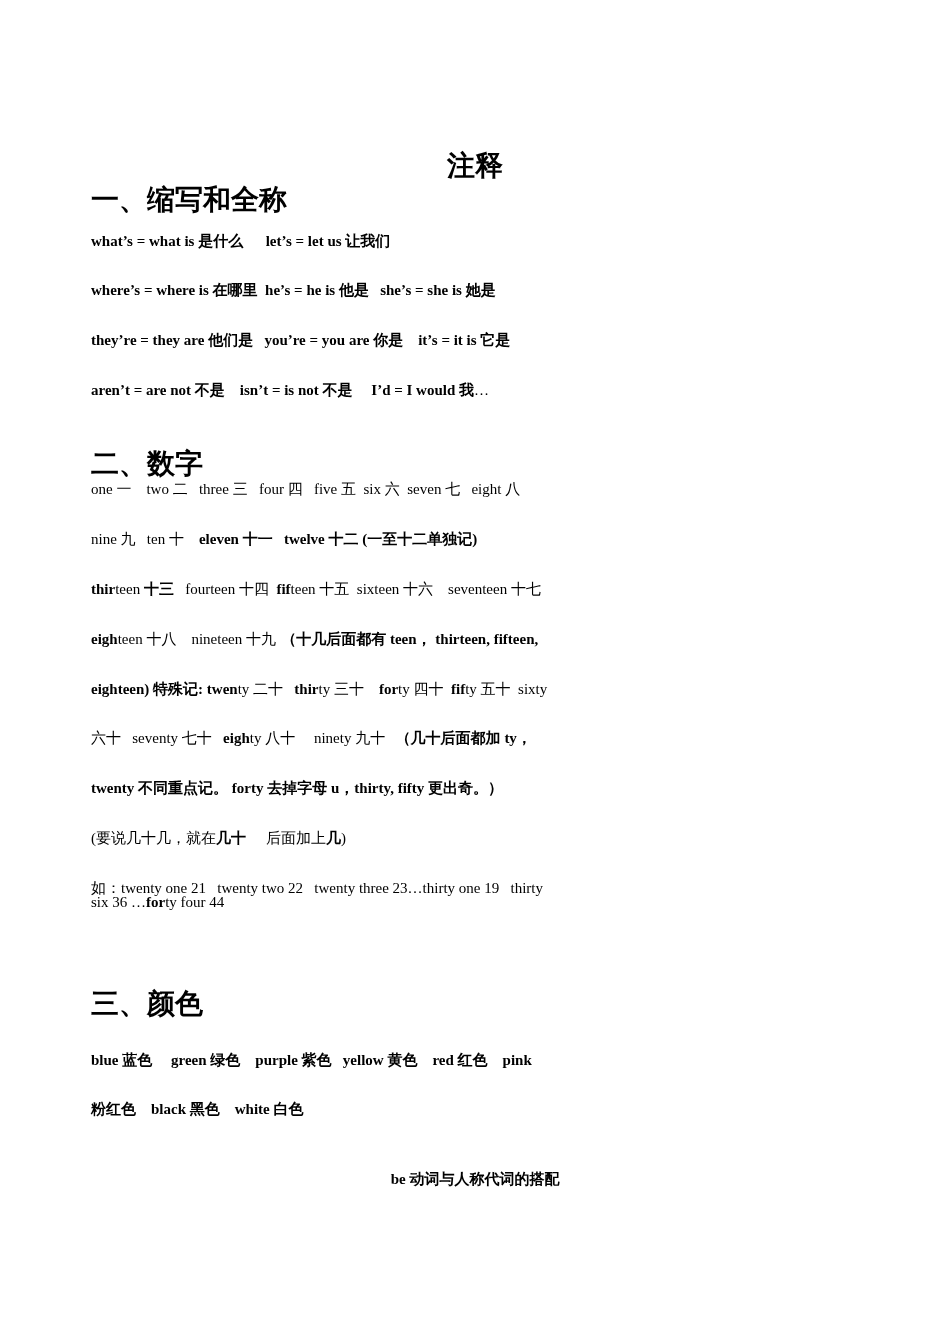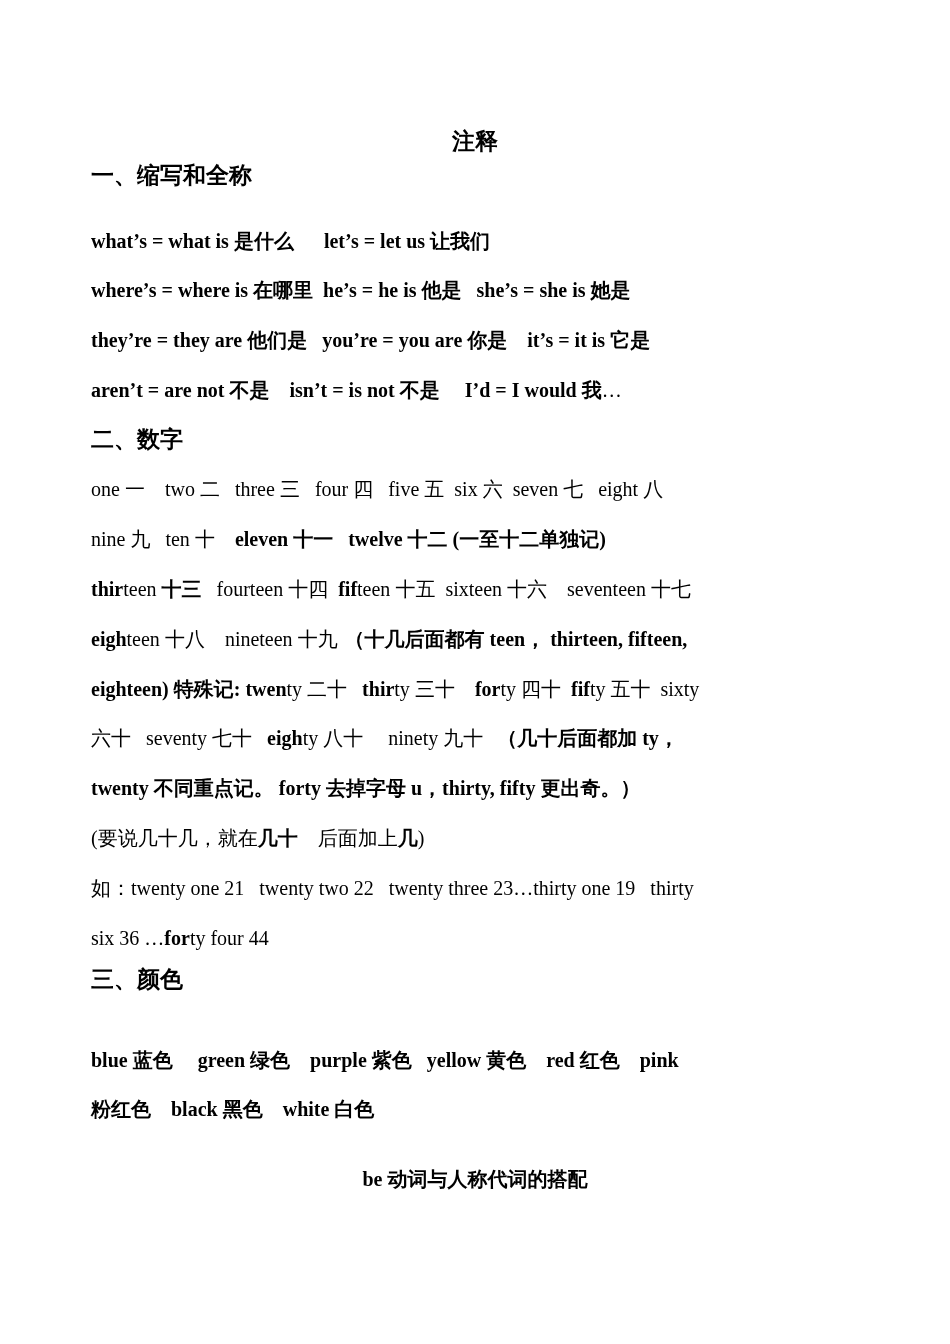--- a/index.html
+++ b/index.html
@@ -18,32 +18,32 @@
     .page {
       position: absolute;
       left: 91px;
       top: 0;
       width: 770px;
     }
     .line {
       position: absolute;
       left: 0;
       white-space: nowrap;
-      font-size: 20px;
+      font-size: 15px;
       line-height: 30px;
     }
     .center {
       width: 768px;
       text-align: center;
     }
     .b { font-weight: bold; }
     .cjk { font-family: "DejaVu Sans", "Liberation Sans", sans-serif; }
     .cjk.b { font-weight: bold; }
     .seg { display: inline; }
-    .heading { font-family: "DejaVu Sans", "Liberation Sans", sans-serif; font-weight: bold; font-size: 23px; }
+    .heading { font-family: "DejaVu Sans", "Liberation Sans", sans-serif; font-weight: bold; font-size: 28px; margin-top: 25px; }
   </style>
 </head>
 <body>
 
 <div class="page">
 
   <div class="line center heading" style="top:126px;">注释</div>
 
   <div class="line heading" style="top:160px;">一、缩写和全称</div>
   <div class="line" style="top:226px;"><span class="seg b" style="white-space: pre;">what’s = what is </span><span class="seg b cjk" style="white-space: pre;">是什么</span><span class="seg b" style="white-space: pre;">      let’s = let us </span><span class="seg b cjk" style="white-space: pre;">让我们</span></div>
@@ -54,21 +54,21 @@
   <div class="line heading" style="top:424px;">二、数字</div>
   <div class="line" style="top:474px;"><span class="seg" style="white-space: pre;">one </span><span class="seg cjk" style="white-space: pre;">一</span><span class="seg" style="white-space: pre;">    two </span><span class="seg cjk" style="white-space: pre;">二</span><span class="seg" style="white-space: pre;">   three </span><span class="seg cjk" style="white-space: pre;">三</span><span class="seg" style="white-space: pre;">   four </span><span class="seg cjk" style="white-space: pre;">四</span><span class="seg" style="white-space: pre;">   five </span><span class="seg cjk" style="white-space: pre;">五</span><span class="seg" style="white-space: pre;">  six </span><span class="seg cjk" style="white-space: pre;">六</span><span class="seg" style="white-space: pre;">  seven </span><span class="seg cjk" style="white-space: pre;">七</span><span class="seg" style="white-space: pre;">   eight </span><span class="seg cjk" style="white-space: pre;">八</span></div>
   <div class="line" style="top:524px;"><span class="seg" style="white-space: pre;">nine </span><span class="seg cjk" style="white-space: pre;">九</span><span class="seg" style="white-space: pre;">   ten </span><span class="seg cjk" style="white-space: pre;">十</span><span class="seg b" style="white-space: pre;">    eleven </span><span class="seg b cjk" style="white-space: pre;">十一</span><span class="seg b" style="white-space: pre;">   twelve </span><span class="seg b cjk" style="white-space: pre;">十二</span><span class="seg b" style="white-space: pre;"> (</span><span class="seg b cjk" style="white-space: pre;">一至十二单独记</span><span class="seg b" style="white-space: pre;">)</span></div>
   <div class="line" style="top:574px;"><span class="seg b" style="white-space: pre;">thir</span><span class="seg" style="white-space: pre;">teen </span><span class="seg b cjk" style="white-space: pre;">十三</span><span class="seg" style="white-space: pre;">   fourteen </span><span class="seg cjk" style="white-space: pre;">十四</span><span class="seg" style="white-space: pre;">  </span><span class="seg b" style="white-space: pre;">fif</span><span class="seg" style="white-space: pre;">teen </span><span class="seg cjk" style="white-space: pre;">十五</span><span class="seg" style="white-space: pre;">  sixteen </span><span class="seg cjk" style="white-space: pre;">十六</span><span class="seg" style="white-space: pre;">    seventeen </span><span class="seg cjk" style="white-space: pre;">十七</span></div>
   <div class="line" style="top:624px;"><span class="seg b" style="white-space: pre;">eigh</span><span class="seg" style="white-space: pre;">teen </span><span class="seg cjk" style="white-space: pre;">十八</span><span class="seg" style="white-space: pre;">    nineteen </span><span class="seg cjk" style="white-space: pre;">十九</span><span class="seg b cjk" style="white-space: pre;"> （十几后面都有</span><span class="seg b" style="white-space: pre;"> teen，</span><span class="seg b" style="white-space: pre;"> thirteen, fifteen,</span></div>
   <div class="line" style="top:674px;"><span class="seg b" style="white-space: pre;">eighteen) </span><span class="seg b cjk" style="white-space: pre;">特殊记</span><span class="seg b" style="white-space: pre;">: twen</span><span class="seg" style="white-space: pre;">ty </span><span class="seg cjk" style="white-space: pre;">二十</span><span class="seg" style="white-space: pre;">   </span><span class="seg b" style="white-space: pre;">thir</span><span class="seg" style="white-space: pre;">ty </span><span class="seg cjk" style="white-space: pre;">三十</span><span class="seg" style="white-space: pre;">    </span><span class="seg b" style="white-space: pre;">for</span><span class="seg" style="white-space: pre;">ty </span><span class="seg cjk" style="white-space: pre;">四十</span><span class="seg" style="white-space: pre;">  </span><span class="seg b" style="white-space: pre;">fif</span><span class="seg" style="white-space: pre;">ty </span><span class="seg cjk" style="white-space: pre;">五十</span><span class="seg" style="white-space: pre;">  sixty</span></div>
   <div class="line" style="top:723px;"><span class="seg cjk" style="white-space: pre;">六十</span><span class="seg" style="white-space: pre;">   seventy </span><span class="seg cjk" style="white-space: pre;">七十</span><span class="seg" style="white-space: pre;">   </span><span class="seg b" style="white-space: pre;">eigh</span><span class="seg" style="white-space: pre;">ty </span><span class="seg cjk" style="white-space: pre;">八十</span><span class="seg" style="white-space: pre;">     ninety </span><span class="seg cjk" style="white-space: pre;">九十</span><span class="seg b cjk" style="white-space: pre;">  （几十后面都加</span><span class="seg b" style="white-space: pre;"> ty，</span></div>
   <div class="line" style="top:773px;"><span class="seg b" style="white-space: pre;">twenty </span><span class="seg b cjk" style="white-space: pre;">不同重点记。</span><span class="seg b" style="white-space: pre;"> forty </span><span class="seg b cjk" style="white-space: pre;">去掉字母</span><span class="seg b" style="white-space: pre;"> u，thirty, fifty </span><span class="seg b cjk" style="white-space: pre;">更出奇。）</span></div>
   <div class="line" style="top:823px;"><span class="seg" style="white-space: pre;">(</span><span class="seg cjk" style="white-space: pre;">要说几十几，就在</span><span class="seg b cjk" style="white-space: pre;">几十</span><span class="seg cjk" style="white-space: pre; margin-left: 20px;">后面加上</span><span class="seg b cjk" style="white-space: pre;">几</span><span class="seg" style="white-space: pre;">)</span></div>
   <div class="line" style="top:873px;"><span class="seg cjk" style="white-space: pre;">如：</span><span class="seg" style="white-space: pre;">twenty one 21   twenty two 22   twenty three 23…thirty one 19   thirty</span></div>
-  <div class="line" style="top:923px;text-align:center;"><span class="seg" style="white-space: pre;">six 36 …</span><span class="seg b" style="white-space: pre;">for</span><span class="seg" style="white-space: pre;">ty four 44</span></div>
+  <div class="line" style="top:887px;text-align:center;"><span class="seg" style="white-space: pre;">six 36 …</span><span class="seg b" style="white-space: pre;">for</span><span class="seg" style="white-space: pre;">ty four 44</span></div>
 
   <div class="line heading" style="top:964px;">三、颜色</div>
   <div class="line" style="top:1045px;"><span class="seg b" style="white-space: pre;">blue </span><span class="seg b cjk" style="white-space: pre;">蓝色</span><span class="seg b" style="white-space: pre;">     green </span><span class="seg b cjk" style="white-space: pre;">绿色</span><span class="seg b" style="white-space: pre;">    purple </span><span class="seg b cjk" style="white-space: pre;">紫色</span><span class="seg b" style="white-space: pre;">   yellow </span><span class="seg b cjk" style="white-space: pre;">黄色</span><span class="seg b" style="white-space: pre;">    red </span><span class="seg b cjk" style="white-space: pre;">红色</span><span class="seg b" style="white-space: pre;">    pink</span></div>
   <div class="line" style="top:1094px;"><span class="seg b cjk" style="white-space: pre;">粉红色</span><span class="seg b" style="white-space: pre;">    black </span><span class="seg b cjk" style="white-space: pre;">黑色</span><span class="seg b" style="white-space: pre;">    white </span><span class="seg b cjk" style="white-space: pre;">白色</span></div>
 
   <div class="line center" style="top:1164px;">
     <span class="b">be </span><span class="cjk b">动词与人称代词的搭配</span>
   </div>
 
 </div>

